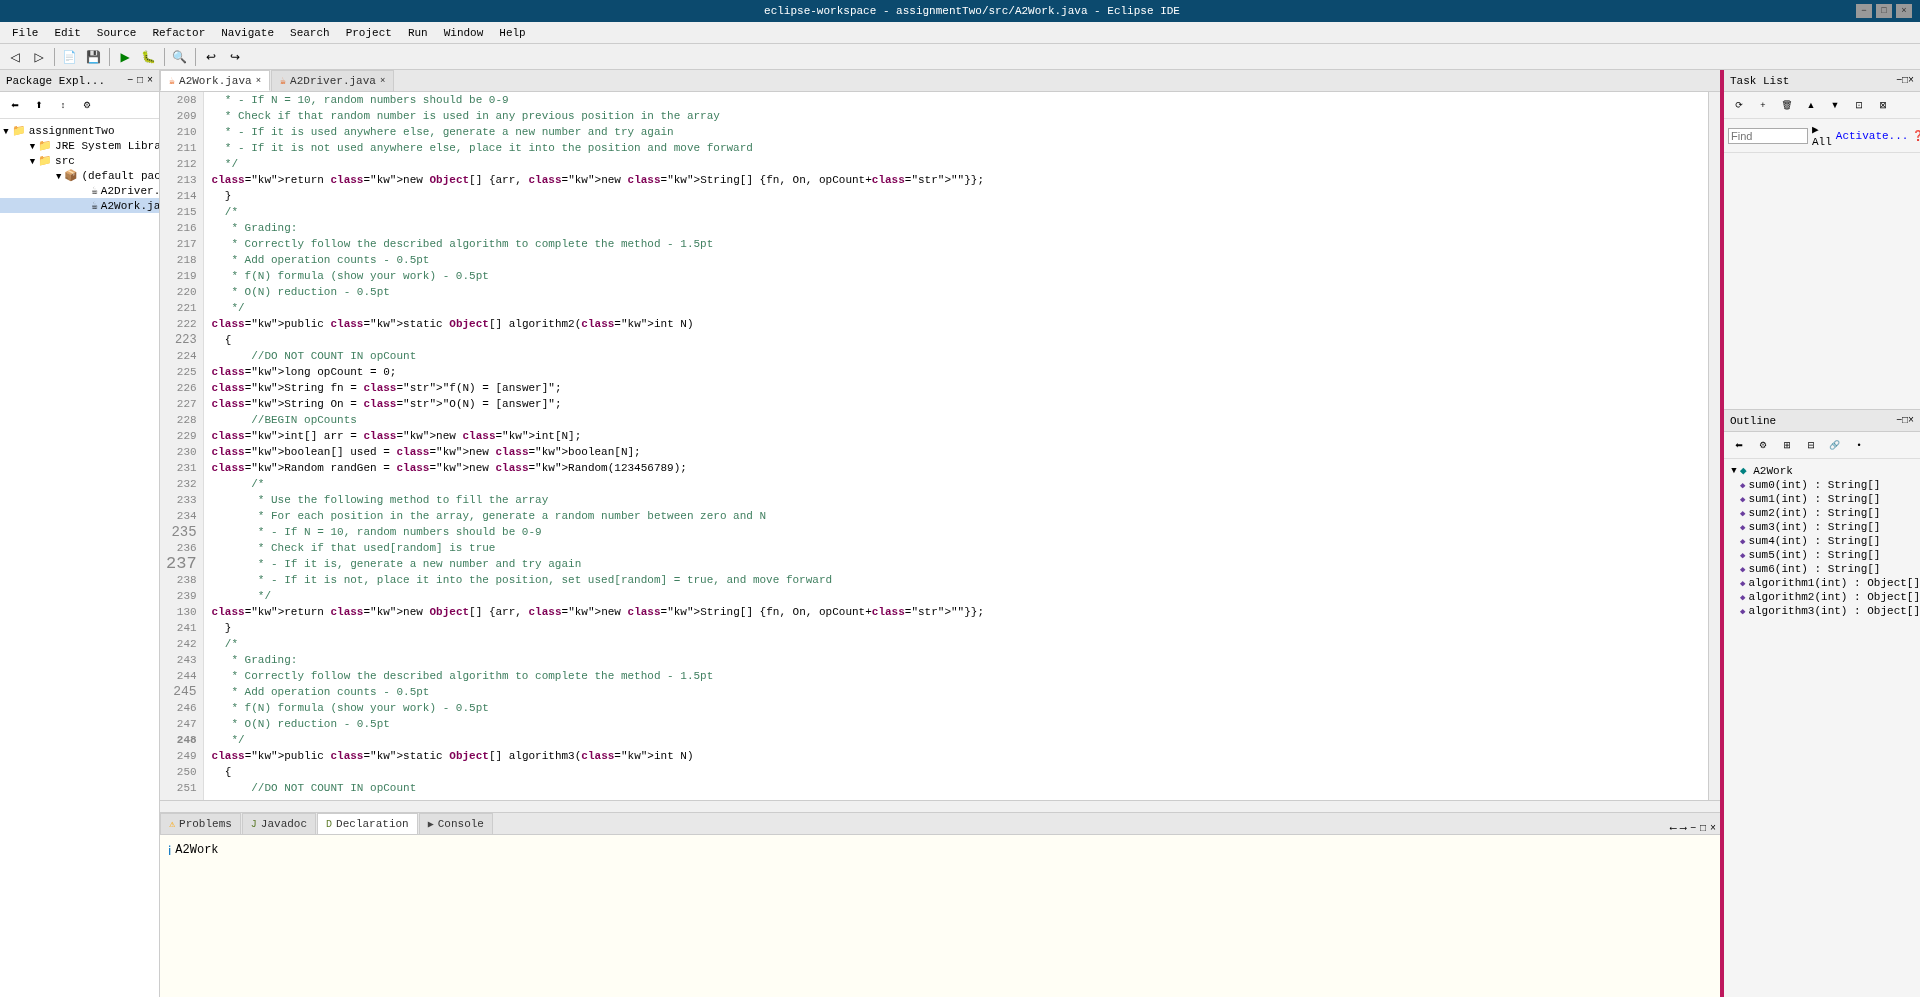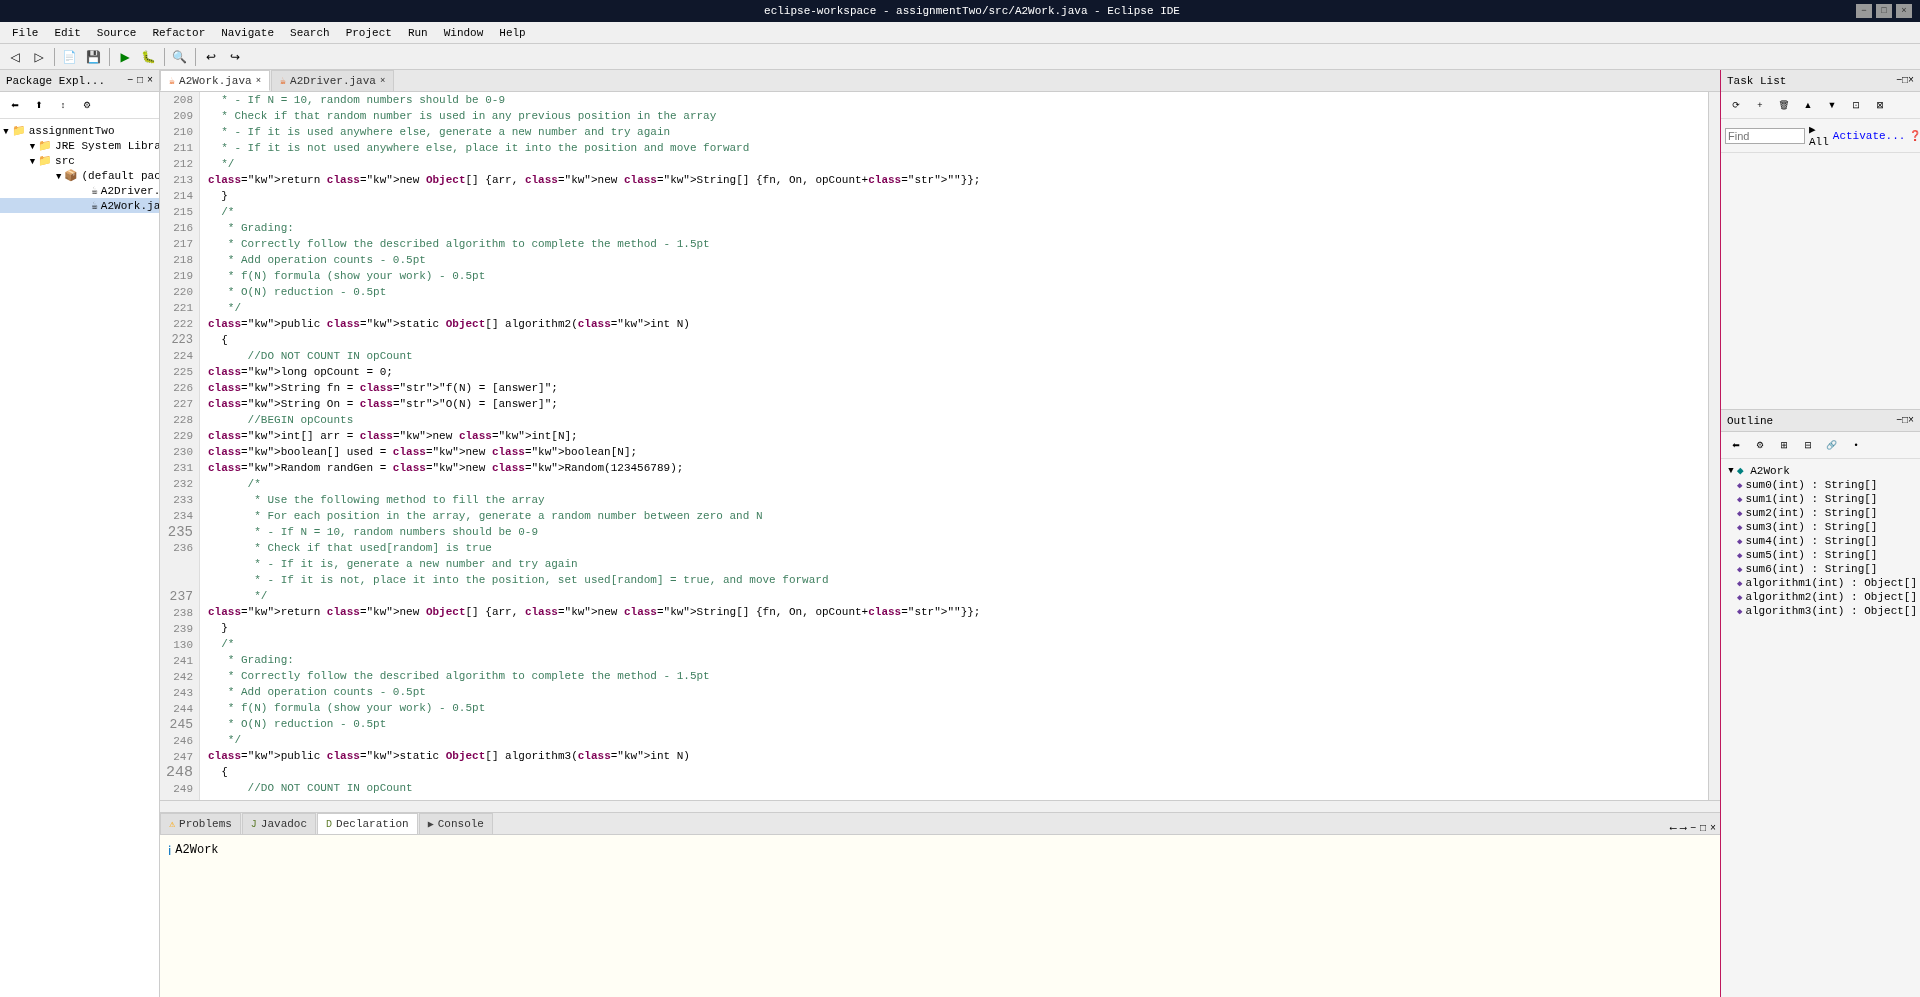--- a/index.html
+++ b/index.html
@@ -1,20 +1,20 @@
 <!DOCTYPE html>
 <html><head>
   <meta charset="utf-8">
   <style>
     * { margin: 0; padding: 0; box-sizing: border-box; }
     body { font-family: 'Consolas', 'Courier New', monospace; font-size: 12px; background: #f5f5f5; color: #000; overflow: hidden; width: 1920px; height: 997px; }
 
     
     #title-bar {
-      background: #0f172a;
+      background: #0c4a6e;
       color: #fff;
       height: 22px;
       display: flex;
       align-items: center;
       justify-content: space-between;
       padding: 0 8px;
       font-size: 11px;
     }
     #title-bar .title { flex: 1; text-align: center; }
     #title-bar .win-controls { display: flex; gap: 4px; }
@@ -223,21 +223,21 @@
       font-size: 11px;
       cursor: pointer;
       white-space: nowrap;
     }
 
     
     #right-wrapper {
       width: 200px;
       display: flex;
       flex-direction: column;
-      border-left: 1px solid #be185d;
+      border-left: 4px solid #be185d;
     }
 
     
     #task-content { flex: 1; overflow: auto; padding: 4px; }
     #task-find { display: flex; align-items: center; gap: 4px; padding: 4px; border-bottom: 1px solid #ddd; }
     #task-find input { flex: 1; font-size: 11px; padding: 1px 2px; border: 1px solid #aaa; }
 
     
     #right-top { height: 340px; border-bottom: 1px solid #ccc; display: flex; flex-direction: column; }
     #right-bottom { flex: 1; display: flex; flex-direction: column; }
@@ -378,32 +378,32 @@
             <div style="line-height: 16px; font-size: 11px;">227</div>
             <div style="line-height: 16px; font-size: 11px;">228</div>
             <div style="line-height: 16px; font-size: 11px;">229</div>
             <div style="line-height: 16px; font-size: 11px;">230</div>
             <div style="line-height: 16px; font-size: 11px;">231</div>
             <div style="line-height: 16px; font-size: 11px;">232</div>
             <div style="line-height: 16px; font-size: 11px;">233</div>
             <div style="line-height: 16px; font-size: 11px;">234</div>
             <div style="line-height: 16px; font-size: 14px;">235</div>
             <div style="line-height: 16px; font-size: 11px;">236</div>
-            <div style="line-height: 16px; font-size: 13px; margin-top: 33px;">237</div>
+            <div style="line-height: 16px; font-size: 17px;">237</div>
             <div style="line-height: 16px; font-size: 11px;">238</div>
             <div style="line-height: 16px; font-size: 11px;">239</div>
             <div style="line-height: 16px; font-size: 11px;">130</div>
             <div style="line-height: 16px; font-size: 11px;">241</div>
             <div style="line-height: 16px; font-size: 11px;">242</div>
             <div style="line-height: 16px; font-size: 11px;">243</div>
             <div style="line-height: 16px; font-size: 11px;">244</div>
             <div style="line-height: 16px; font-size: 13px;">245</div>
             <div style="line-height: 16px; font-size: 11px;">246</div>
             <div style="line-height: 16px; font-size: 11px;">247</div>
-            <div style="line-height: 16px; font-size: 15px;">248</div>
+            <div style="line-height: 16px; font-size: 11px; font-weight: bold;">248</div>
             <div style="line-height: 16px; font-size: 11px;">249</div>
             <div style="line-height: 16px; font-size: 11px;">250</div>
             <div style="line-height: 16px; font-size: 11px;">251</div>
           </div>
         <div id="code-lines"><div class="code-line"><span class="cm">  * - If N = 10, random numbers should be 0-9</span></div><div class="code-line"><span class="cm">  * Check if that random number is used in any previous position in the array</span></div><div class="code-line"><span class="cm">  * - If it is used anywhere else, generate a new number and try again</span></div><div class="code-line"><span class="cm">  * - If it is not used anywhere else, place it into the position and move forward</span></div><div class="code-line"><span class="cm">  */</span></div><div class="code-line">    <span <span="" class="kw">class</span>="kw"&gt;return <span <span="" class="kw">class</span>="kw"&gt;new <span class="kw">Object</span>[] {arr, <span <span="" class="kw">class</span>="kw"&gt;new <span <span="" class="kw">class</span>="kw"&gt;String[] {fn, On, opCount+<span <span="" class="kw">class</span>="str"&gt;""}};</div><div class="code-line">  }</div><div class="code-line"><span class="cm">  /*</span></div><div class="code-line"><span class="cm">   * Grading:</span></div><div class="code-line"><span class="cm">   * Correctly follow the described algorithm to complete the method - 1.5pt</span></div><div class="code-line"><span class="cm">   * Add operation counts - 0.5pt</span></div><div class="code-line"><span class="cm">   * f(N) formula (show your work) - 0.5pt</span></div><div class="code-line"><span class="cm">   * O(N) reduction - 0.5pt</span></div><div class="code-line"><span class="cm">   */</span></div><div class="code-line">  <span <span="" class="kw">class</span>="kw"&gt;public <span <span="" class="kw">class</span>="kw"&gt;static <span class="kw">Object</span>[] algorithm2(<span <span="" class="kw">class</span>="kw"&gt;int N)</div><div class="code-line">  {</div><div class="code-line"><span class="cm">      //DO NOT COUNT IN opCount</span></div><div class="code-line">      <span <span="" class="kw">class</span>="kw"&gt;long opCount = 0;</div><div class="code-line">      <span <span="" class="kw">class</span>="kw"&gt;String fn = <span <span="" class="kw">class</span>="str"&gt;"f(N) = [answer]";</div><div class="code-line">      <span <span="" class="kw">class</span>="kw"&gt;String On = <span <span="" class="kw">class</span>="str"&gt;"O(N) = [answer]";</div><div class="code-line"><span class="cm">      //BEGIN opCounts</span></div><div class="code-line">      <span <span="" class="kw">class</span>="kw"&gt;int[] arr = <span <span="" class="kw">class</span>="kw"&gt;new <span <span="" class="kw">class</span>="kw"&gt;int[N];</div><div class="code-line">      <span <span="" class="kw">class</span>="kw"&gt;boolean[] used = <span <span="" class="kw">class</span>="kw"&gt;new <span <span="" class="kw">class</span>="kw"&gt;boolean[N];</div><div class="code-line">      <span <span="" class="kw">class</span>="kw"&gt;Random randGen = <span <span="" class="kw">class</span>="kw"&gt;new <span <span="" class="kw">class</span>="kw"&gt;Random(123456789);</div><div class="code-line"><span class="cm">      /*</span></div><div class="code-line"><span class="cm">       * Use the following method to fill the array</span></div><div class="code-line"><span class="cm">       * For each position in the array, generate a random number between zero and N</span></div><div class="code-line"><span class="cm">       * - If N = 10, random numbers should be 0-9</span></div><div class="code-line"><span class="cm">       * Check if that used[random] is true</span></div><div class="code-line"><span class="cm">       * - If it is, generate a new number and try again</span></div><div class="code-line"><span class="cm">       * - If it is not, place it into the position, set used[random] = true, and move forward</span></div><div class="code-line"><span class="cm">       */</span></div><div class="code-line">      <span <span="" class="kw">class</span>="kw"&gt;return <span <span="" class="kw">class</span>="kw"&gt;new <span class="kw">Object</span>[] {arr, <span <span="" class="kw">class</span>="kw"&gt;new <span <span="" class="kw">class</span>="kw"&gt;String[] {fn, On, opCount+<span <span="" class="kw">class</span>="str"&gt;""}};</div><div class="code-line">  }</div><div class="code-line"><span class="cm">  /*</span></div><div class="code-line"><span class="cm">   * Grading:</span></div><div class="code-line"><span class="cm">   * Correctly follow the described algorithm to complete the method - 1.5pt</span></div><div class="code-line"><span class="cm">   * Add operation counts - 0.5pt</span></div><div class="code-line"><span class="cm">   * f(N) formula (show your work) - 0.5pt</span></div><div class="code-line"><span class="cm">   * O(N) reduction - 0.5pt</span></div><div class="code-line"><span class="cm">   */</span></div><div class="code-line">  <span <span="" class="kw">class</span>="kw"&gt;public <span <span="" class="kw">class</span>="kw"&gt;static <span class="kw">Object</span>[] algorithm3(<span <span="" class="kw">class</span>="kw"&gt;int N)</div><div class="code-line">  {</div><div class="code-line"><span class="cm">      //DO NOT COUNT IN opCount</span></div></div>
         <div class="vscroll"></div>
       </div>
       <div class="hscroll"></div>
     </div>
 

